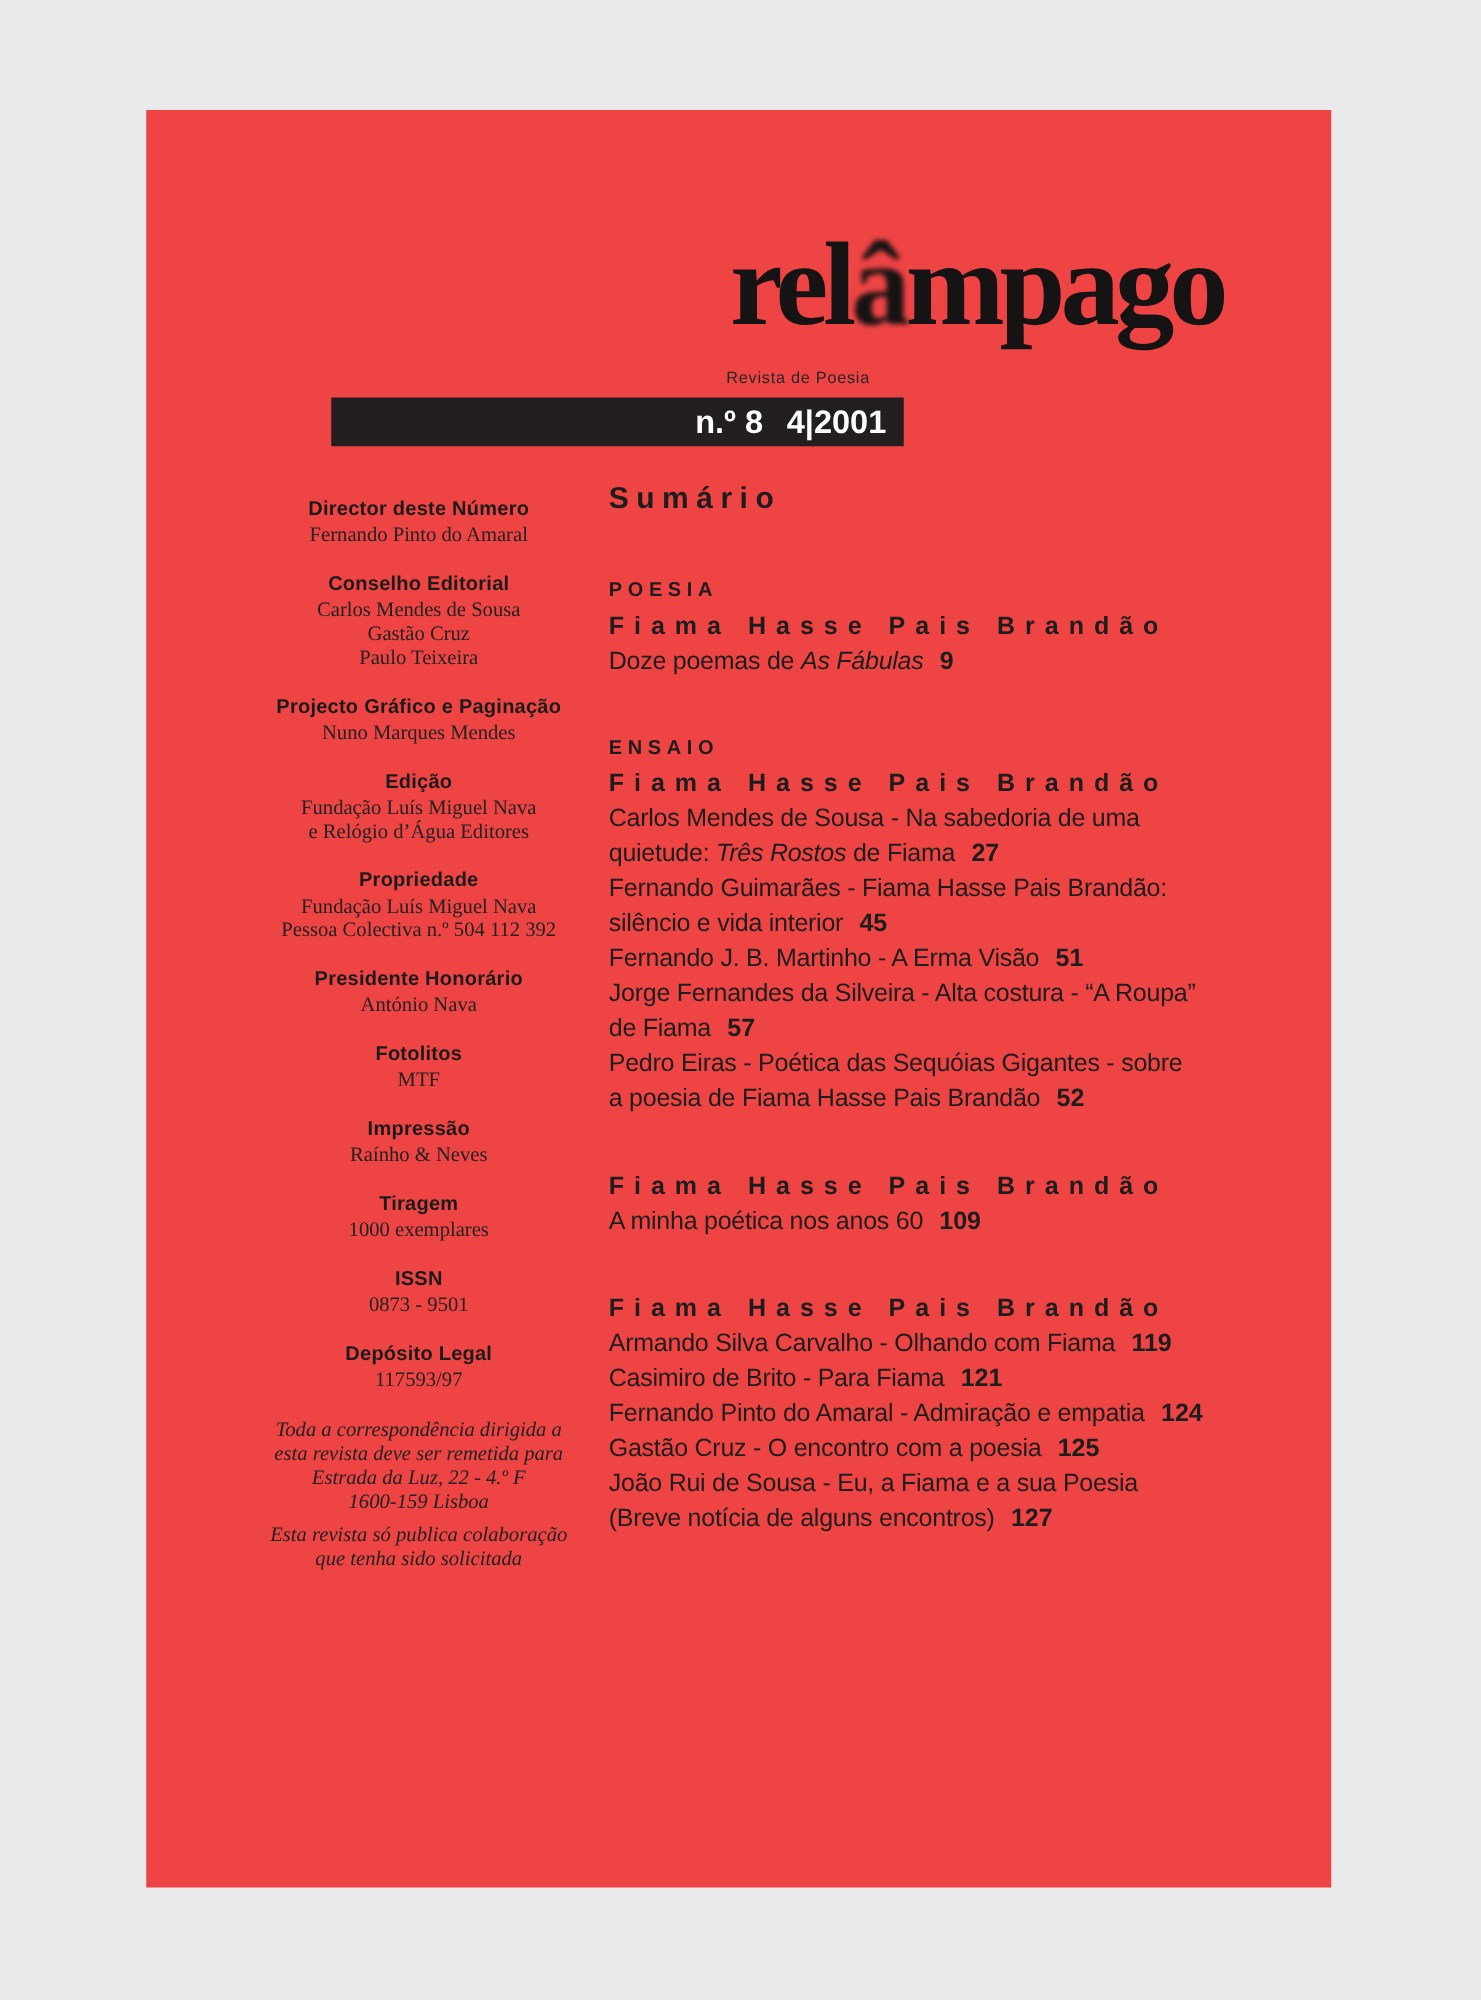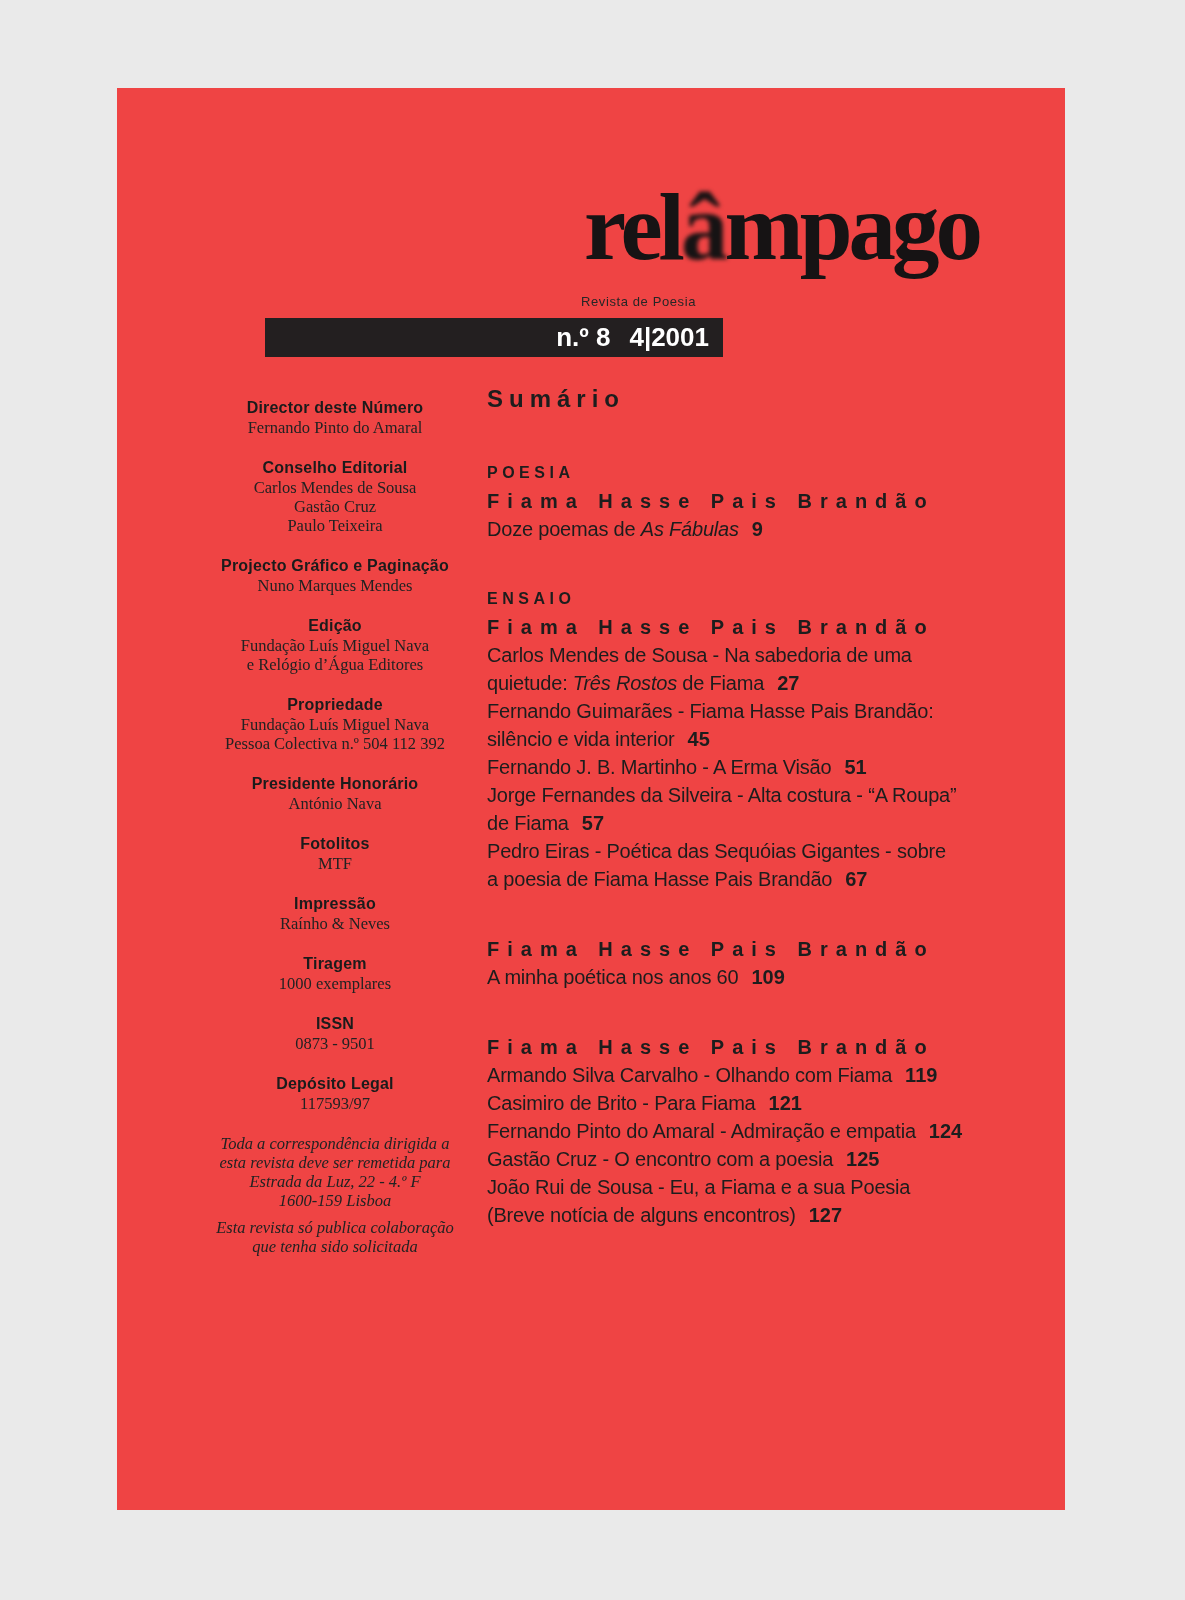--- a/index.html
+++ b/index.html
@@ -182,21 +182,21 @@
           <div class="toc-heading">ENSAIO</div>
           <div class="toc-author">Fiama Hasse Pais Brandão</div>
           <div class="toc-line"><span>Carlos Mendes de Sousa - Na sabedoria de uma</span></div>
           <div class="toc-line"><span>quietude: </span><em>Três Rostos</em><span> de Fiama</span><span class="pg">27</span></div>
           <div class="toc-line"><span>Fernando Guimarães - Fiama Hasse Pais Brandão:</span></div>
           <div class="toc-line"><span>silêncio e vida interior</span><span class="pg">45</span></div>
           <div class="toc-line"><span>Fernando J. B. Martinho - A Erma Visão</span><span class="pg">51</span></div>
           <div class="toc-line"><span>Jorge Fernandes da Silveira - Alta costura - “A Roupa”</span></div>
           <div class="toc-line"><span>de Fiama</span><span class="pg">57</span></div>
           <div class="toc-line"><span>Pedro Eiras - Poética das Sequóias Gigantes - sobre</span></div>
-          <div class="toc-line"><span>a poesia de Fiama Hasse Pais Brandão</span><span class="pg">67</span></div>
+          <div class="toc-line"><span>a poesia de Fiama Hasse Pais Brandão</span><span class="pg">52</span></div>
         </section>
         <section class="toc-sec">
           <div class="toc-author">Fiama Hasse Pais Brandão</div>
           <div class="toc-line"><span>A minha poética nos anos 60</span><span class="pg">109</span></div>
         </section>
         <section class="toc-sec">
           <div class="toc-author">Fiama Hasse Pais Brandão</div>
           <div class="toc-line"><span>Armando Silva Carvalho - Olhando com Fiama</span><span class="pg">119</span></div>
           <div class="toc-line"><span>Casimiro de Brito - Para Fiama</span><span class="pg">121</span></div>
           <div class="toc-line"><span>Fernando Pinto do Amaral - Admiração e empatia</span><span class="pg">124</span></div>

